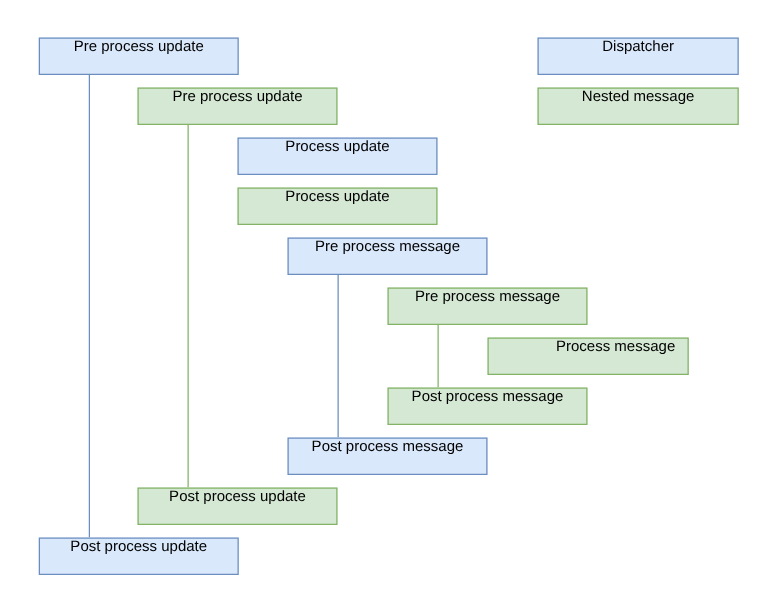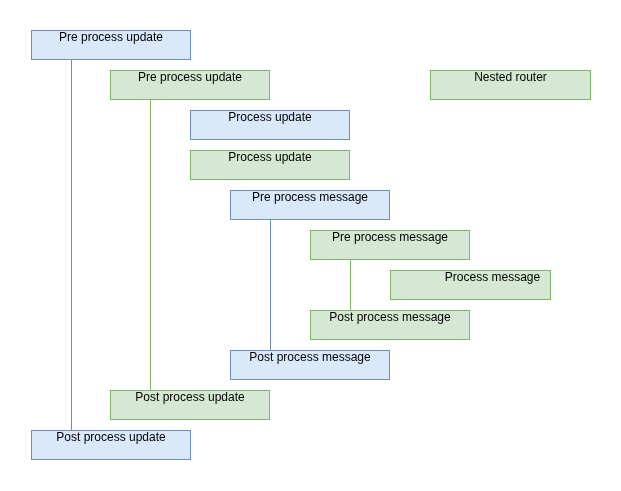--- a/index.html
+++ b/index.html
@@ -55,25 +55,28 @@
 <body>
 
 <div class="canvas" style="background: rgb(255, 255, 255);">
     <div class="connector blue" style="left: 71px; top: 60px; height: 370px;"></div>
     <div class="connector green" style="left: 150px; top: 100px; height: 290px;"></div>
     <div class="connector blue" style="left: 270px; top: 220px; height: 130px;"></div>
     <div class="connector green" style="left: 350px; top: 260px; height: 50px;"></div>
     <div class="node blue" style="left: 31px; top: 30px; width: 160px; height: 30px;">
       <span>Pre process update</span>
     </div>
+    <div class="node blue" style="left: 430px; top: 30px; width: 161px; height: 30px;">
+      <span>Dispatcher</span>
+    </div>
     <div class="node green" style="left: 110px; top: 70px; width: 160px; height: 30px;">
       <span>Pre process update</span>
     </div>
     <div class="node green" style="left: 430px; top: 70px; width: 161px; height: 30px;">
-      <span>Nested router</span>
+      <span>Nested message</span>
     </div>
     <div class="node blue" style="left: 190px; top: 110px; width: 160px; height: 30px;">
       <span>Process update</span>
     </div>
     <div class="node green" style="left: 190px; top: 150px; width: 160px; height: 30px;">
       <span>Process update</span>
     </div>
     <div class="node blue" style="left: 230px; top: 190px; width: 160px; height: 30px;">
       <span>Pre process message</span>
     </div>

